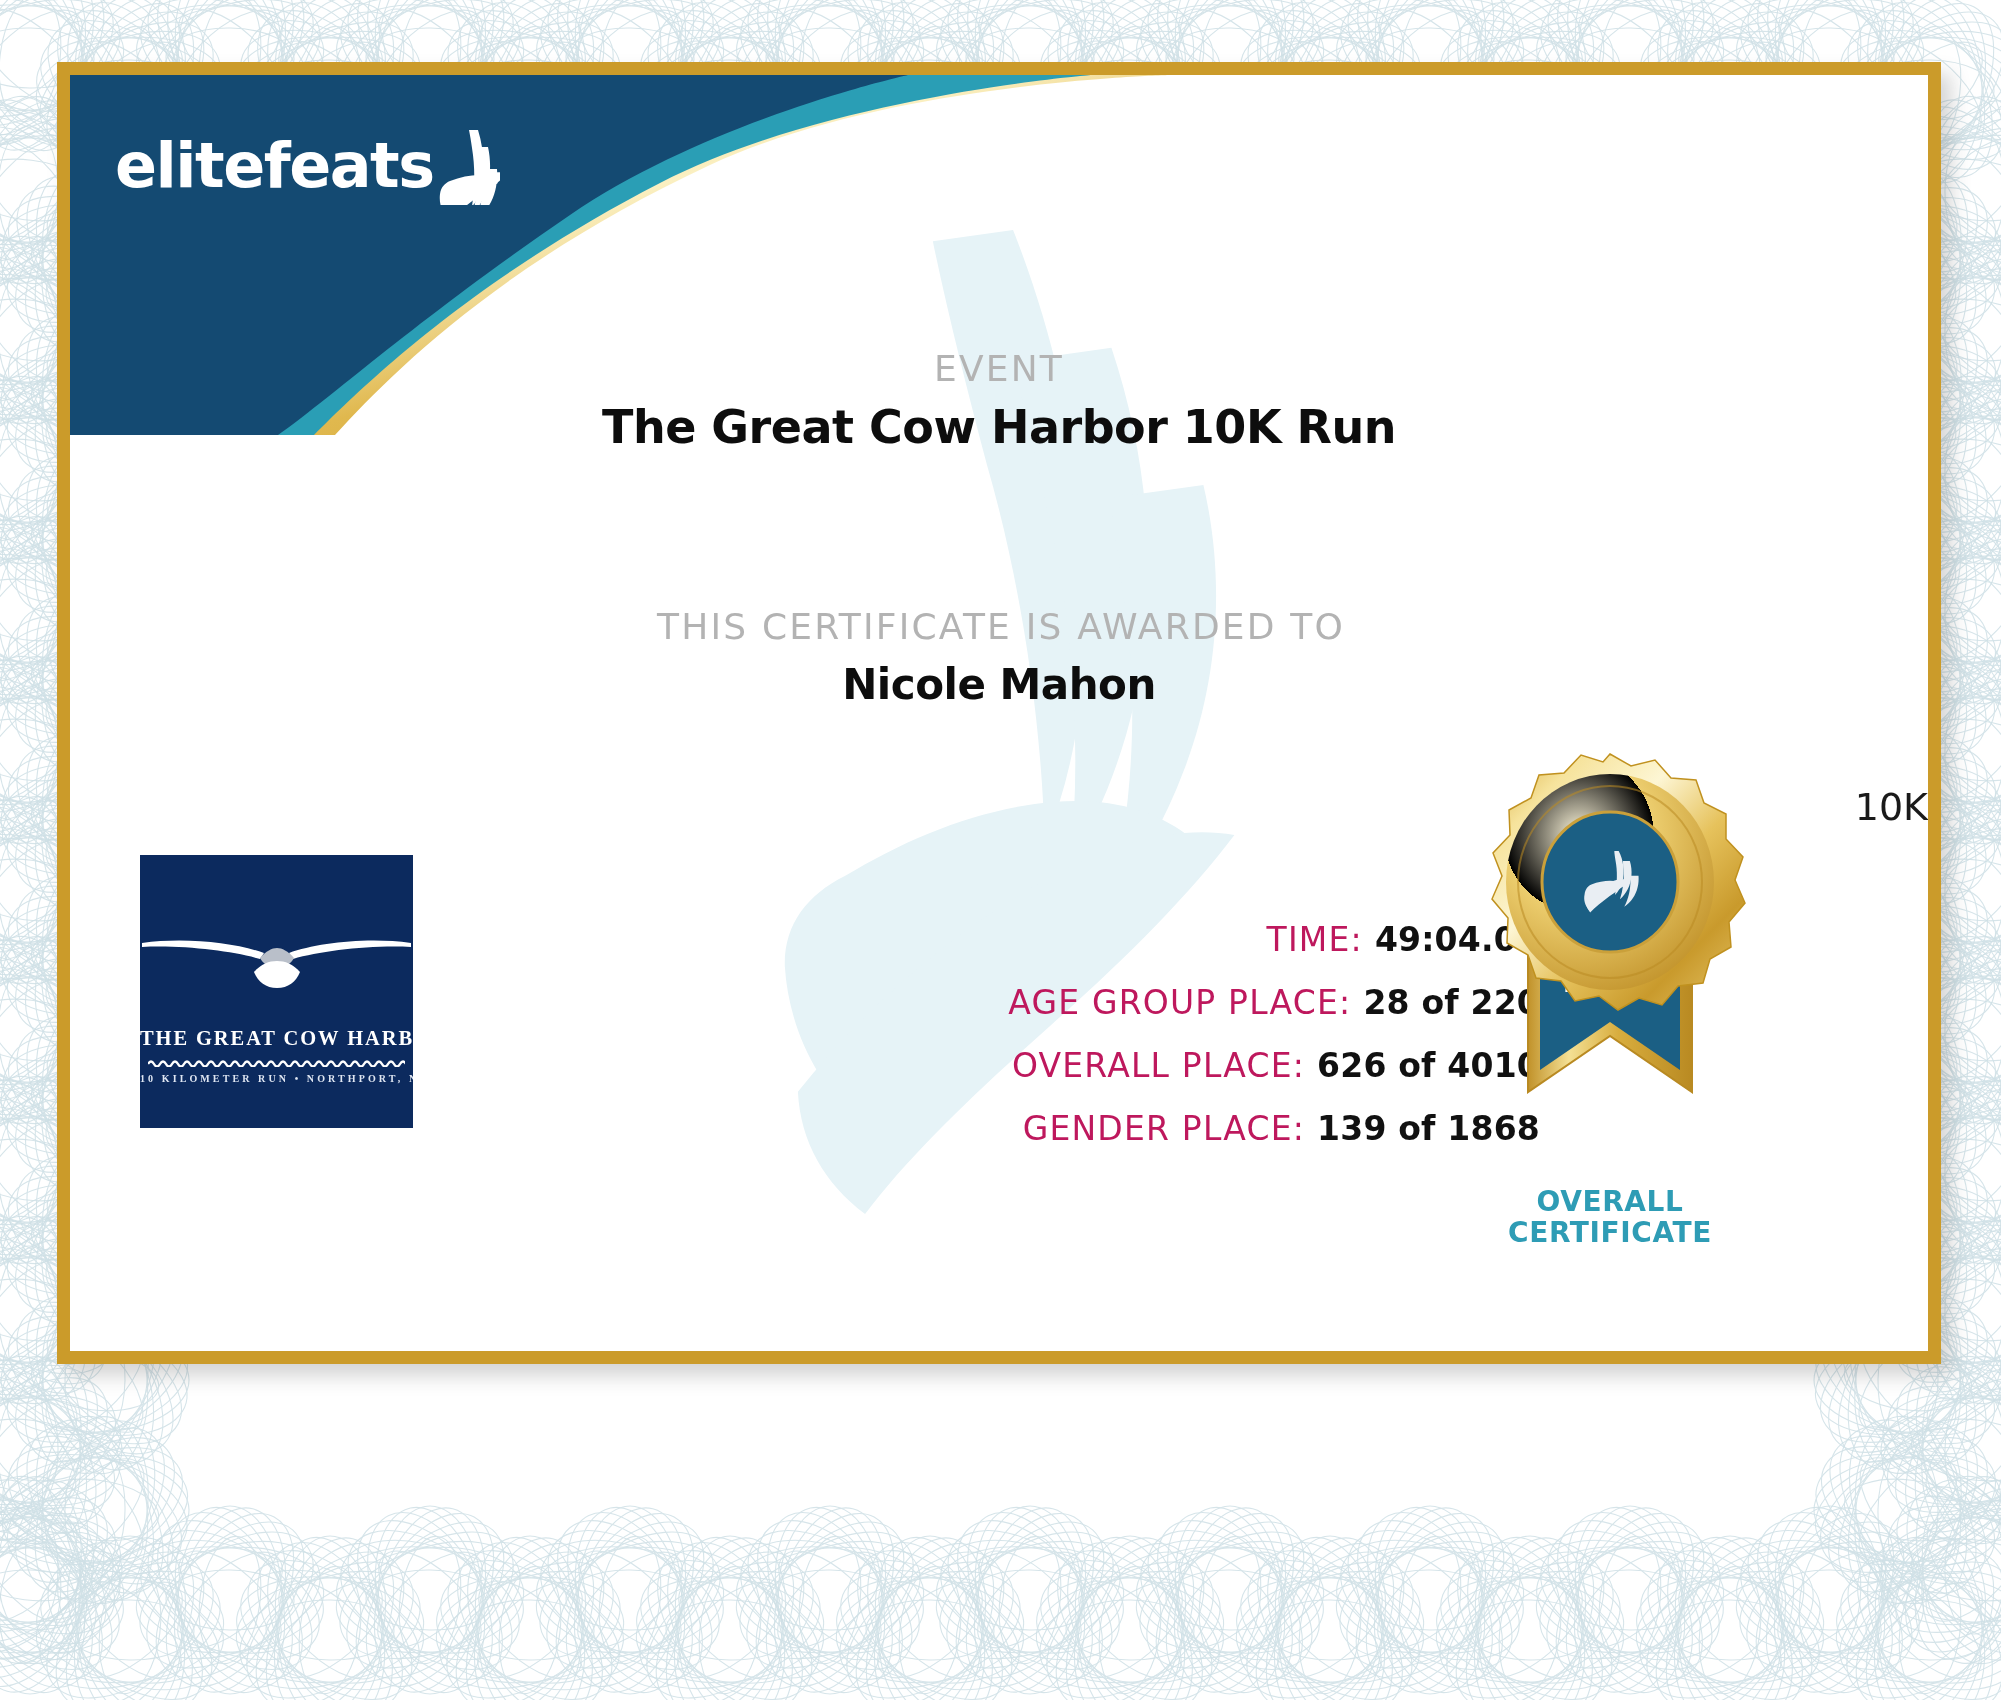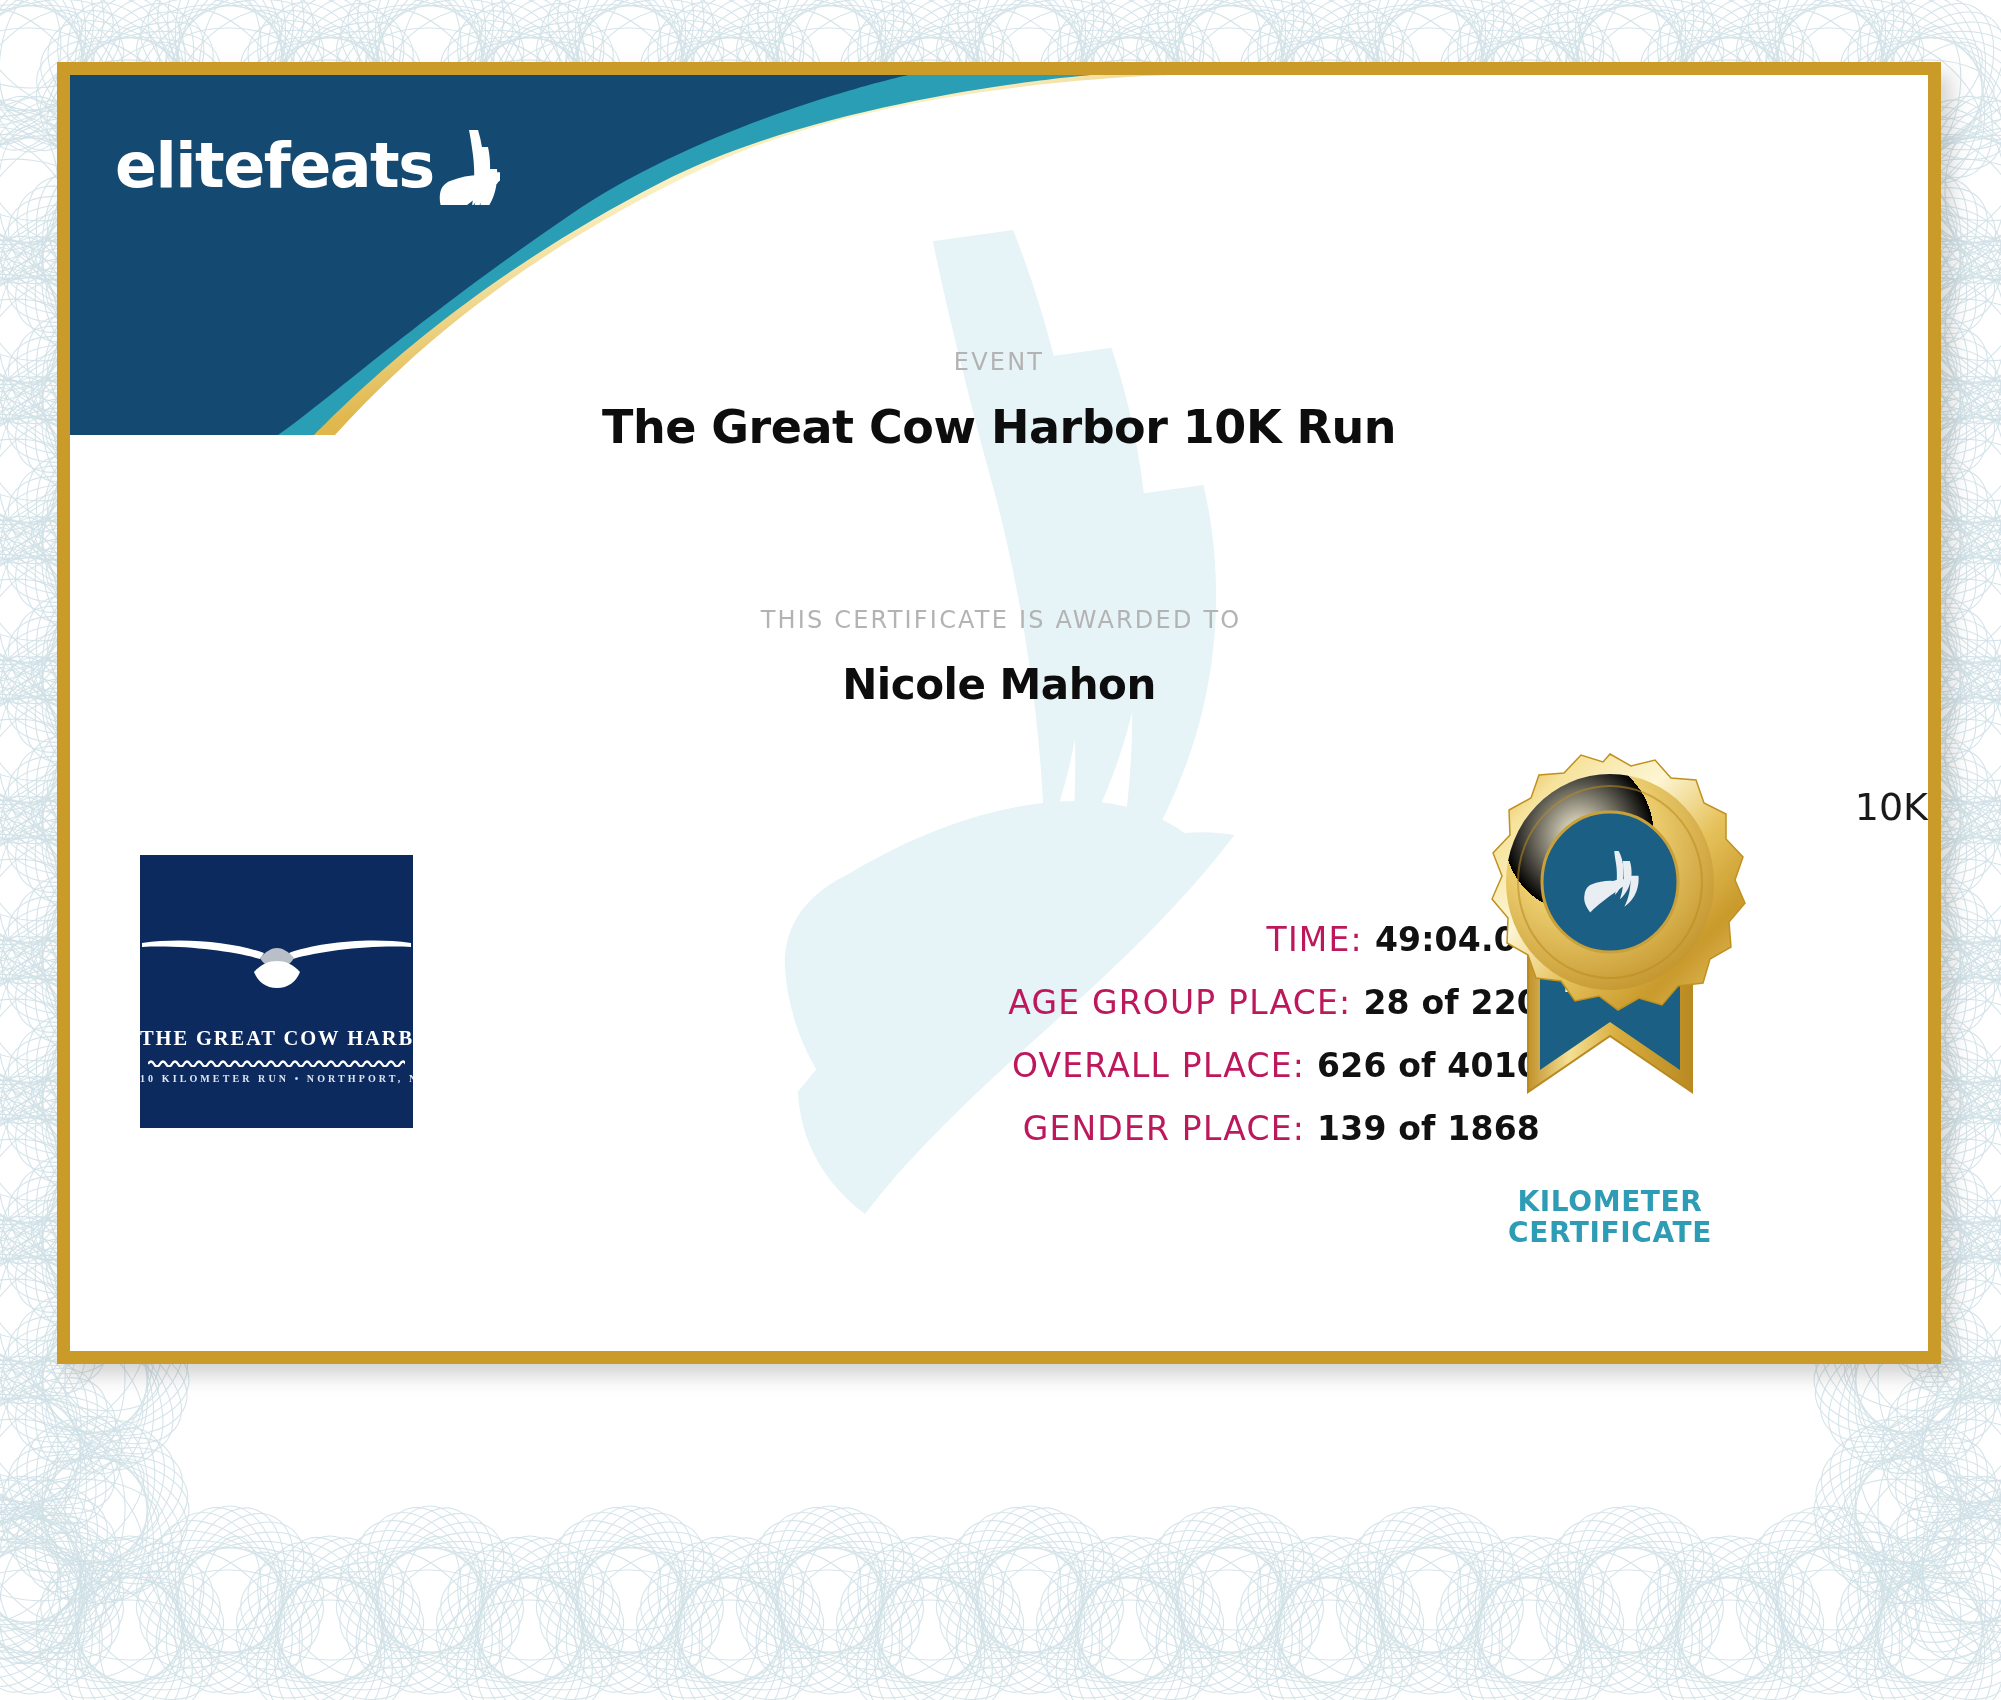--- a/index.html
+++ b/index.html
@@ -88,21 +88,21 @@
     left: 0;
     top: 0;
     width: 100%;
     height: 100%;
     z-index: 5;
   }
 
   .label-caps {
     color: #b3b3b3;
     font-family: "DejaVu Sans", sans-serif;
-    font-size: 24px;
+    font-size: 36px;
     font-weight: 400;
     letter-spacing: 2.2px;
     text-transform: uppercase;
     text-align: center;
   }
 
   #event-label { position: absolute; left: 0; right: 0; top: 273px; }
 
   #event-title {
     position: absolute;
@@ -499,20 +499,20 @@
 
           <g fill="#e9eef3" transform="translate(150,142) scale(0.62) translate(-48,-52)">
             <path d="M62,2 C70,17 72,36 68,52 C65,61 61,68 56,73 C60,54 60,33 57,18 C56,11 55,6 55,2 Z"></path>
             <path d="M80,18 C85,34 83,51 77,63 C73,70 69,76 64,80 C69,65 71,48 70,33 C69,27 69,22 69,18 Z"></path>
             <path d="M94,42 C95,55 92,68 85,78 C81,84 76,89 71,92 C78,79 81,64 81,50 C81,46 81,44 81,42 Z"></path>
             <path d="M18,56 C28,52 39,50 48,50 C57,50 65,53 70,59 C61,63 51,69 41,75 C30,82 21,90 14,97 C8,90 5,81 7,72 C8,63 13,58 18,56 Z"></path>
             <path d="M10,80 C22,67 36,57 51,51 C62,47 72,46 79,50 C71,58 59,67 47,75 C35,84 24,93 16,101 C11,95 8,87 10,80 Z"></path>
           </g>
         </svg>
         <div id="medal-caption">
-          <span>KILOMETER</span>
+          <span>OVERALL</span>
           <span>CERTIFICATE</span>
         </div>
       </div>
 
     </div>
   </div>
 </div>
 
 </body></html>

